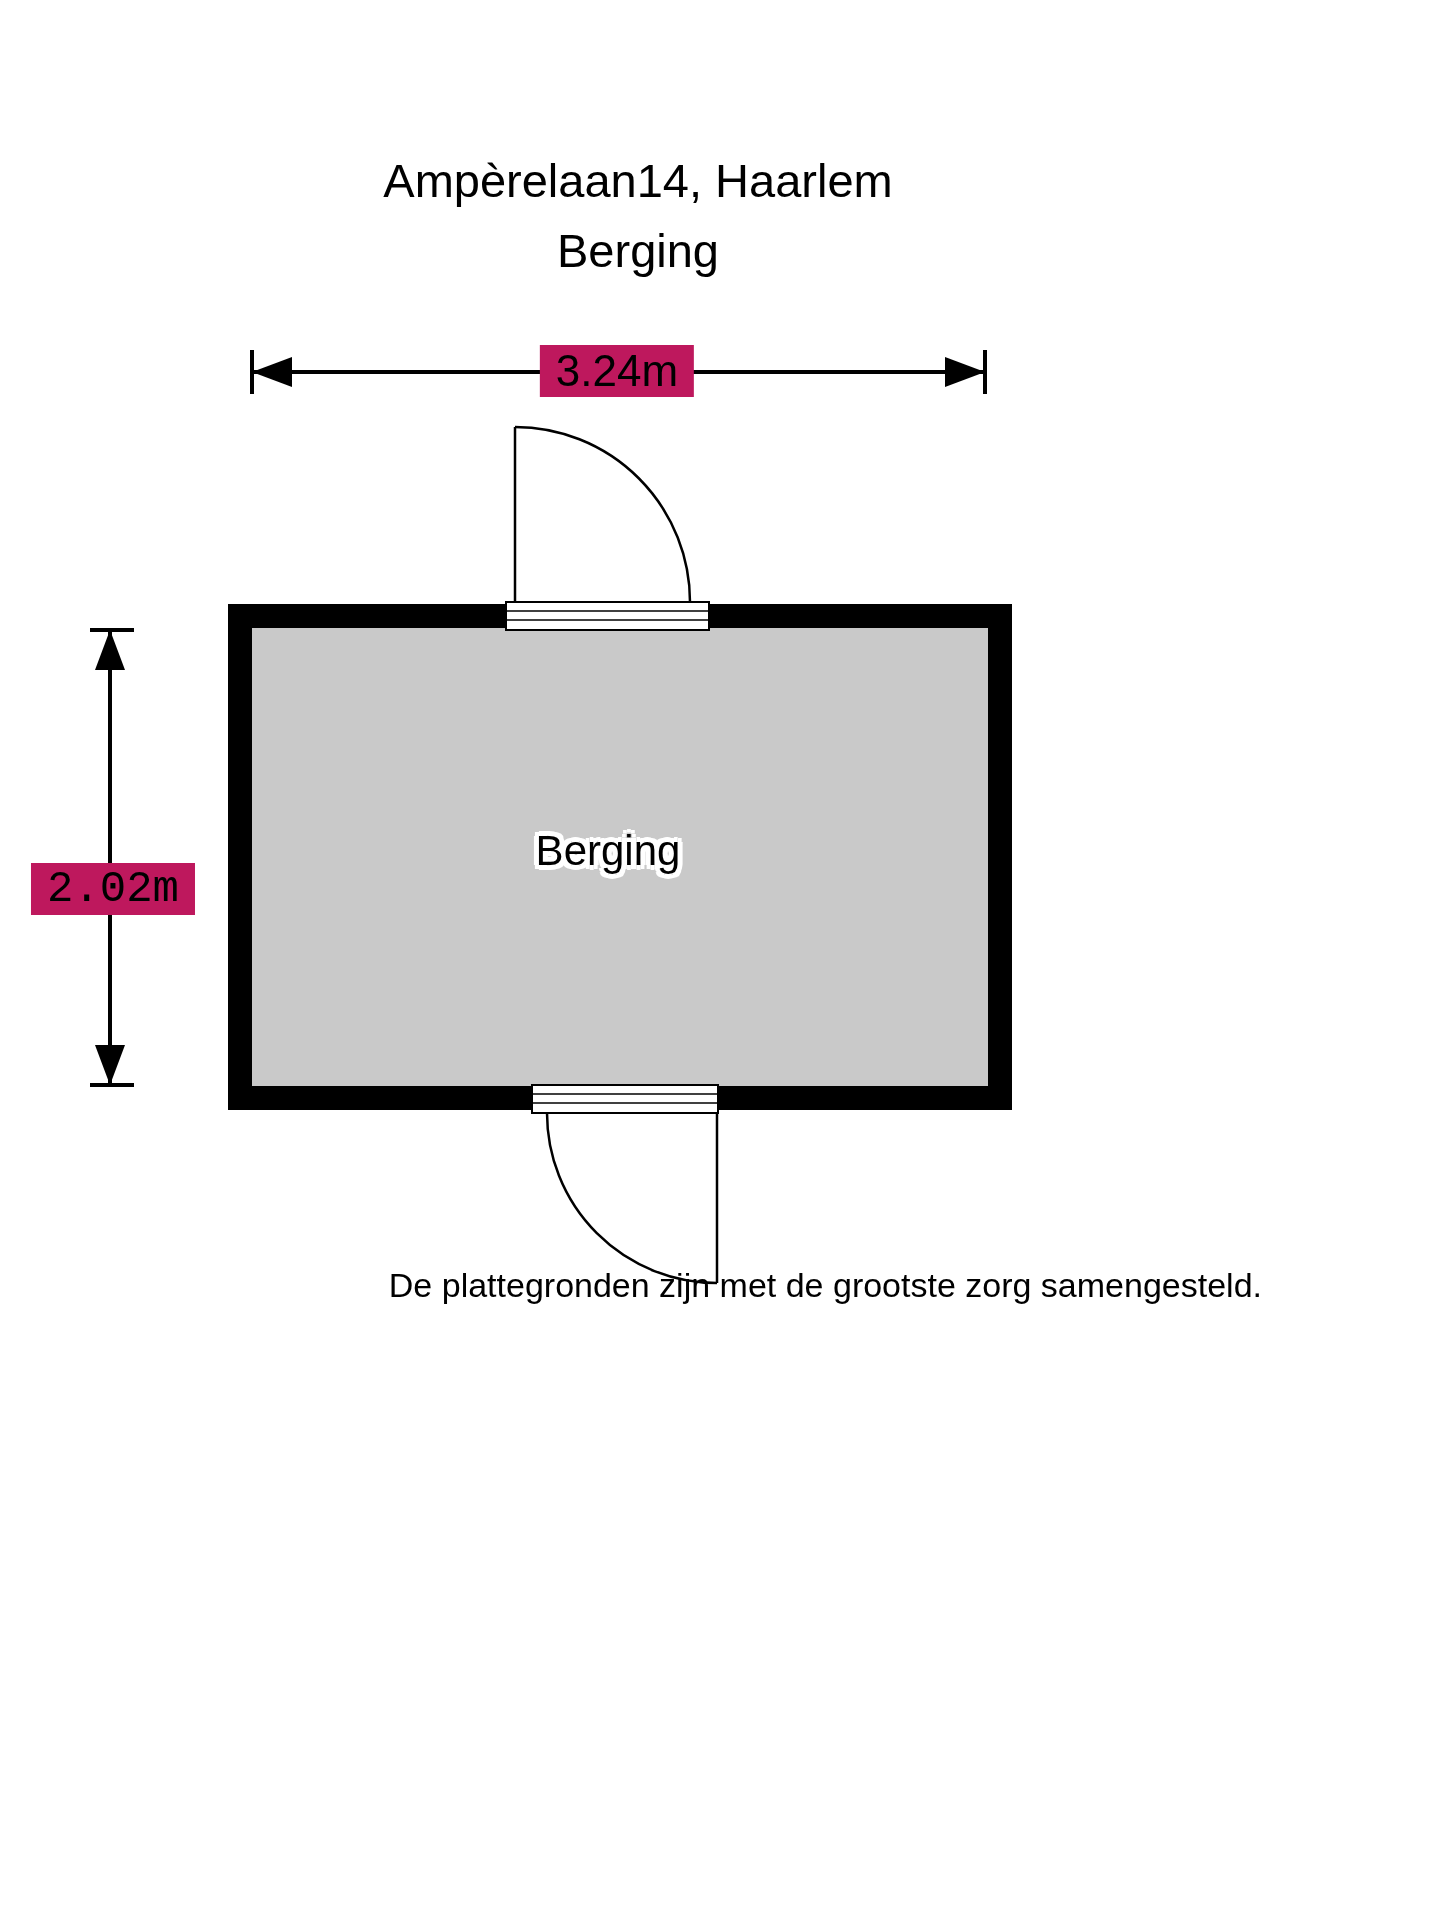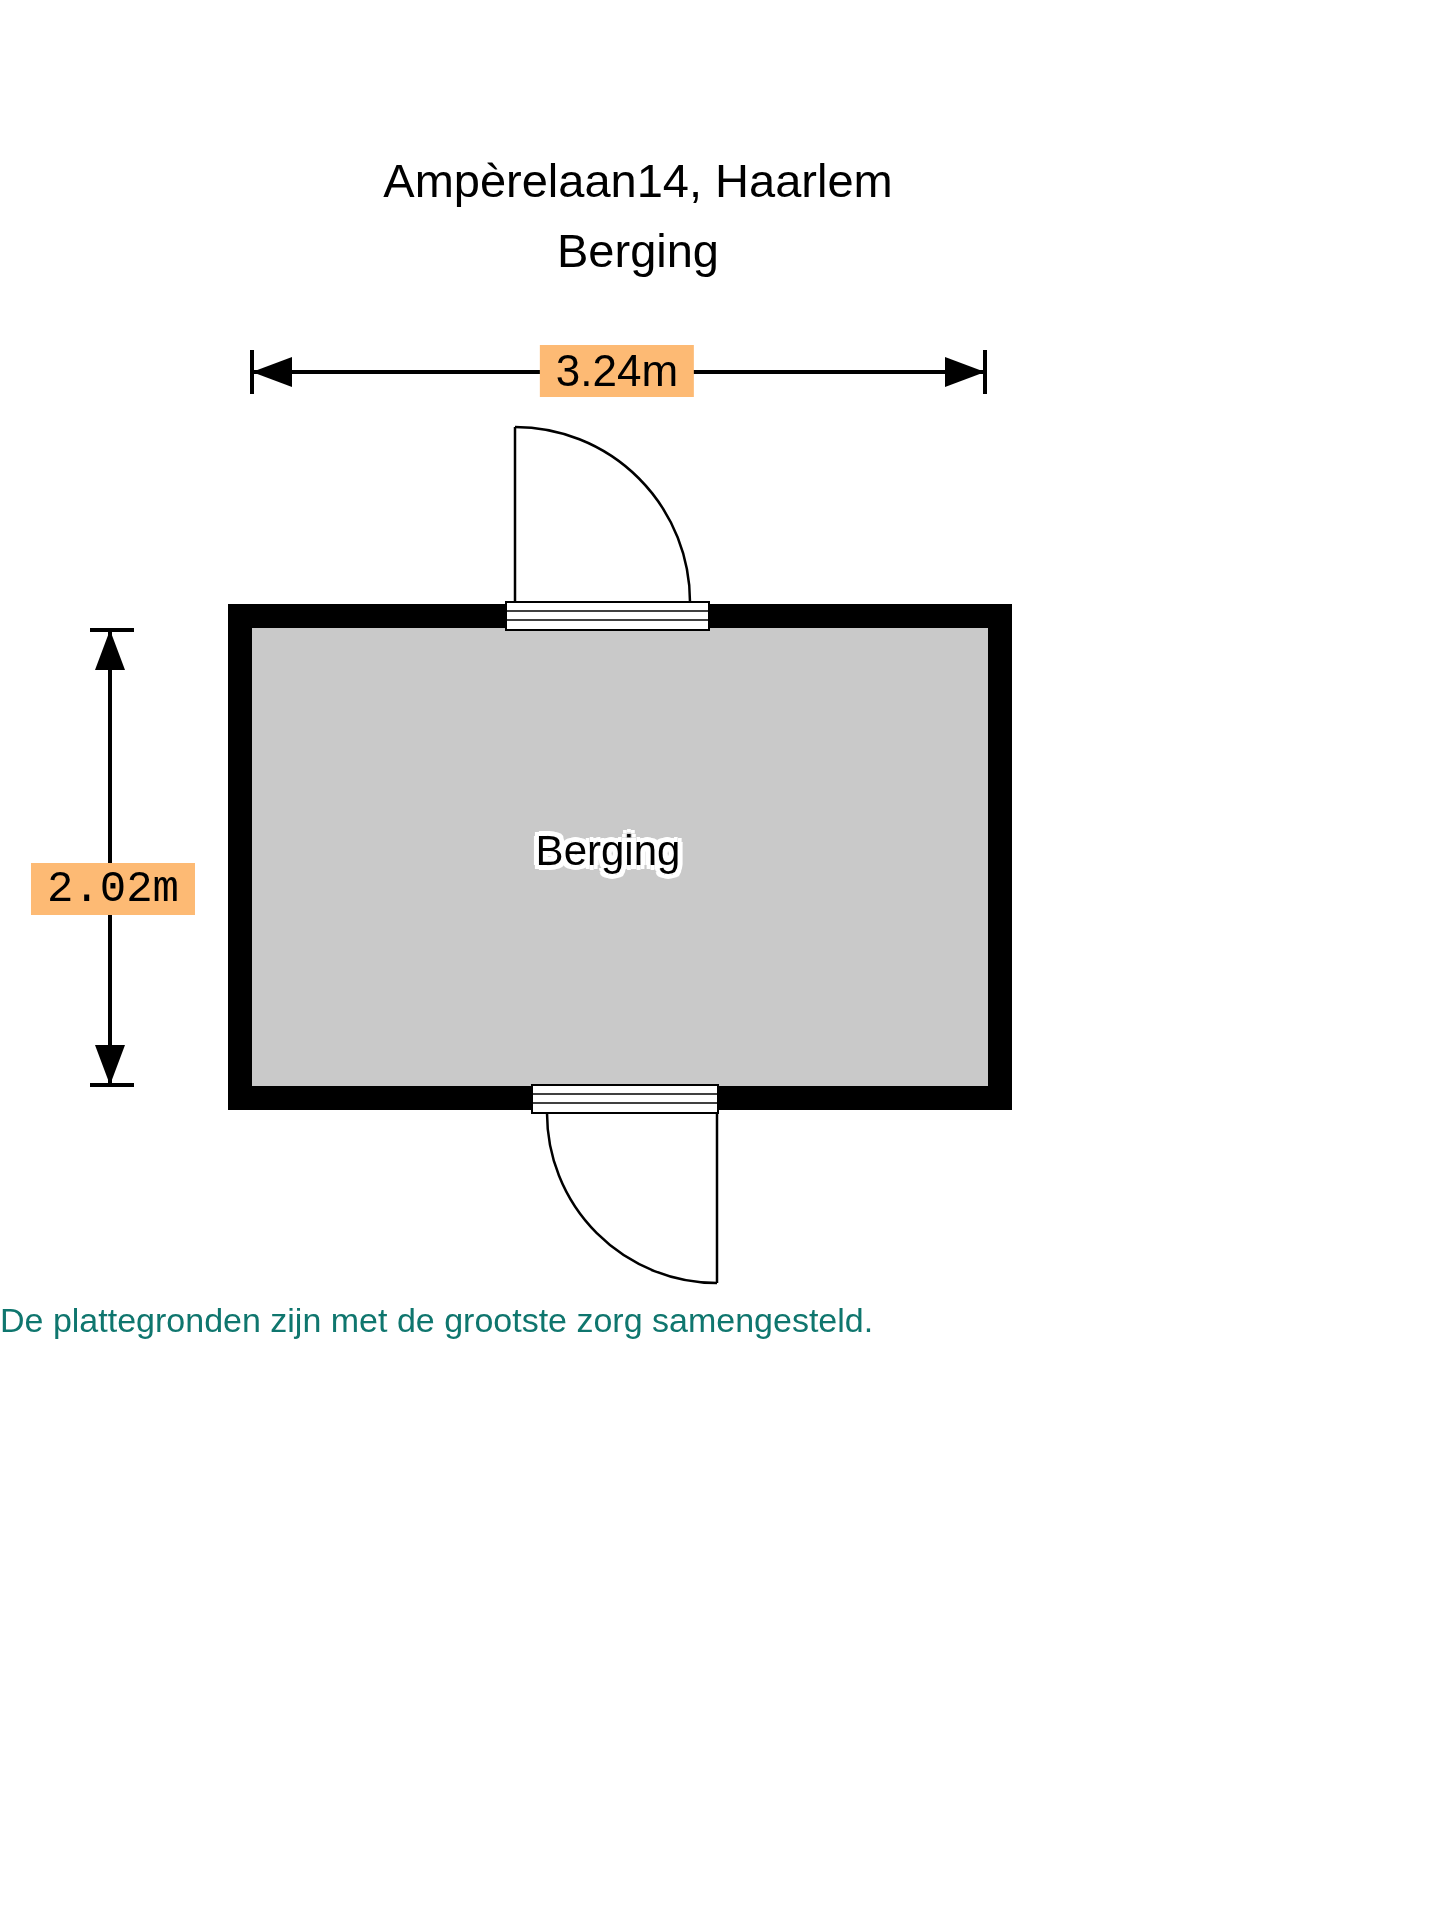--- a/index.html
+++ b/index.html
@@ -35,21 +35,21 @@
     margin-top: 14px;
   }
   .plan-svg {
     position: absolute;
     left: 0;
     top: 0;
   }
   .dim-label {
     position: absolute;
     transform: translateX(-50%);
-    background: #fdba74;
+    background: #be185d;
     color: #000000;
     font-size: 44px;
     line-height: 52px;
     padding: 0 16px;
     white-space: nowrap;
   }
   .dim-label-width {
     left: 617px;
     top: 345px;
   }
@@ -69,24 +69,24 @@
     white-space: nowrap;
     text-shadow:
       -4px -4px 0 #fff,  4px -4px 0 #fff,
       -4px  4px 0 #fff,  4px  4px 0 #fff,
        0   -5px 0 #fff,  0    5px 0 #fff,
       -5px  0   0 #fff,  5px  0   0 #fff;
   }
   .footer {
     position: absolute;
     left: 0;
-    top: 1300px;
+    top: 1265px;
     width: 1262px;
-    text-align: left;
-    color: #0f766e;
+    text-align: right;
+    color: #000000;
     font-size: 34px;
     line-height: 40px;
   }
   .footer-line2 {
     margin-top: 32px;
   }
 </style>
 </head>
 <body>
 

